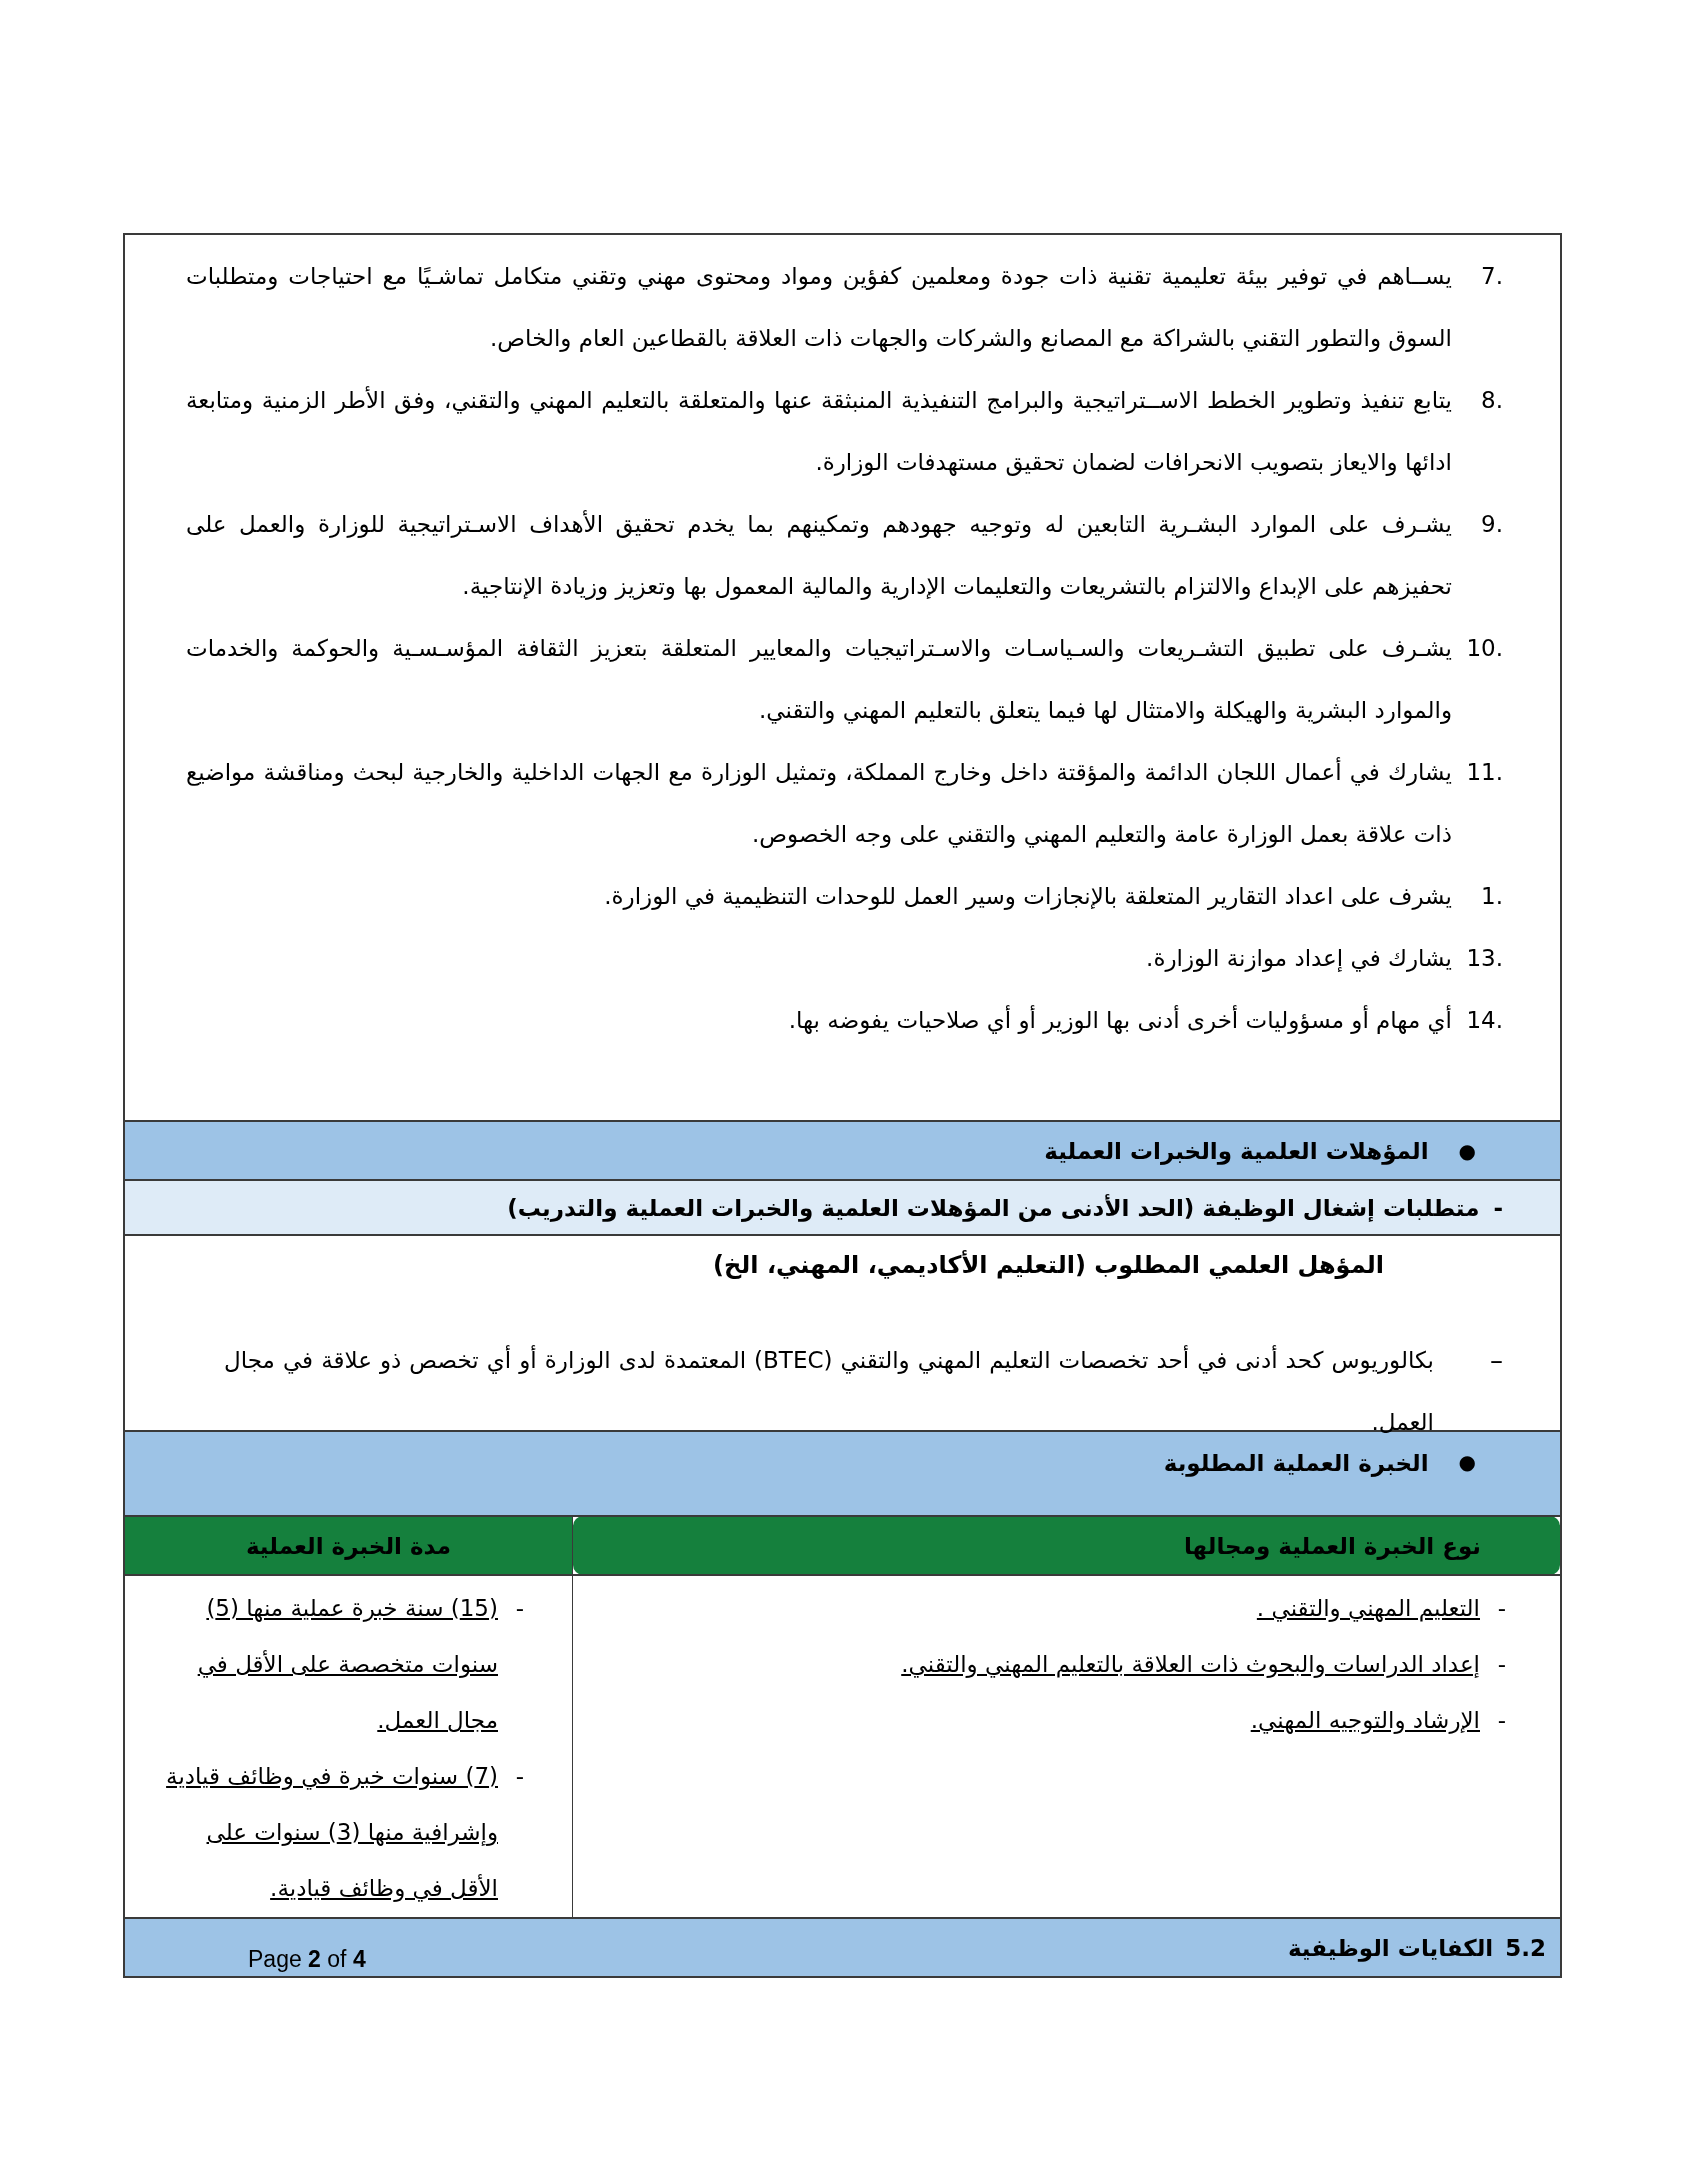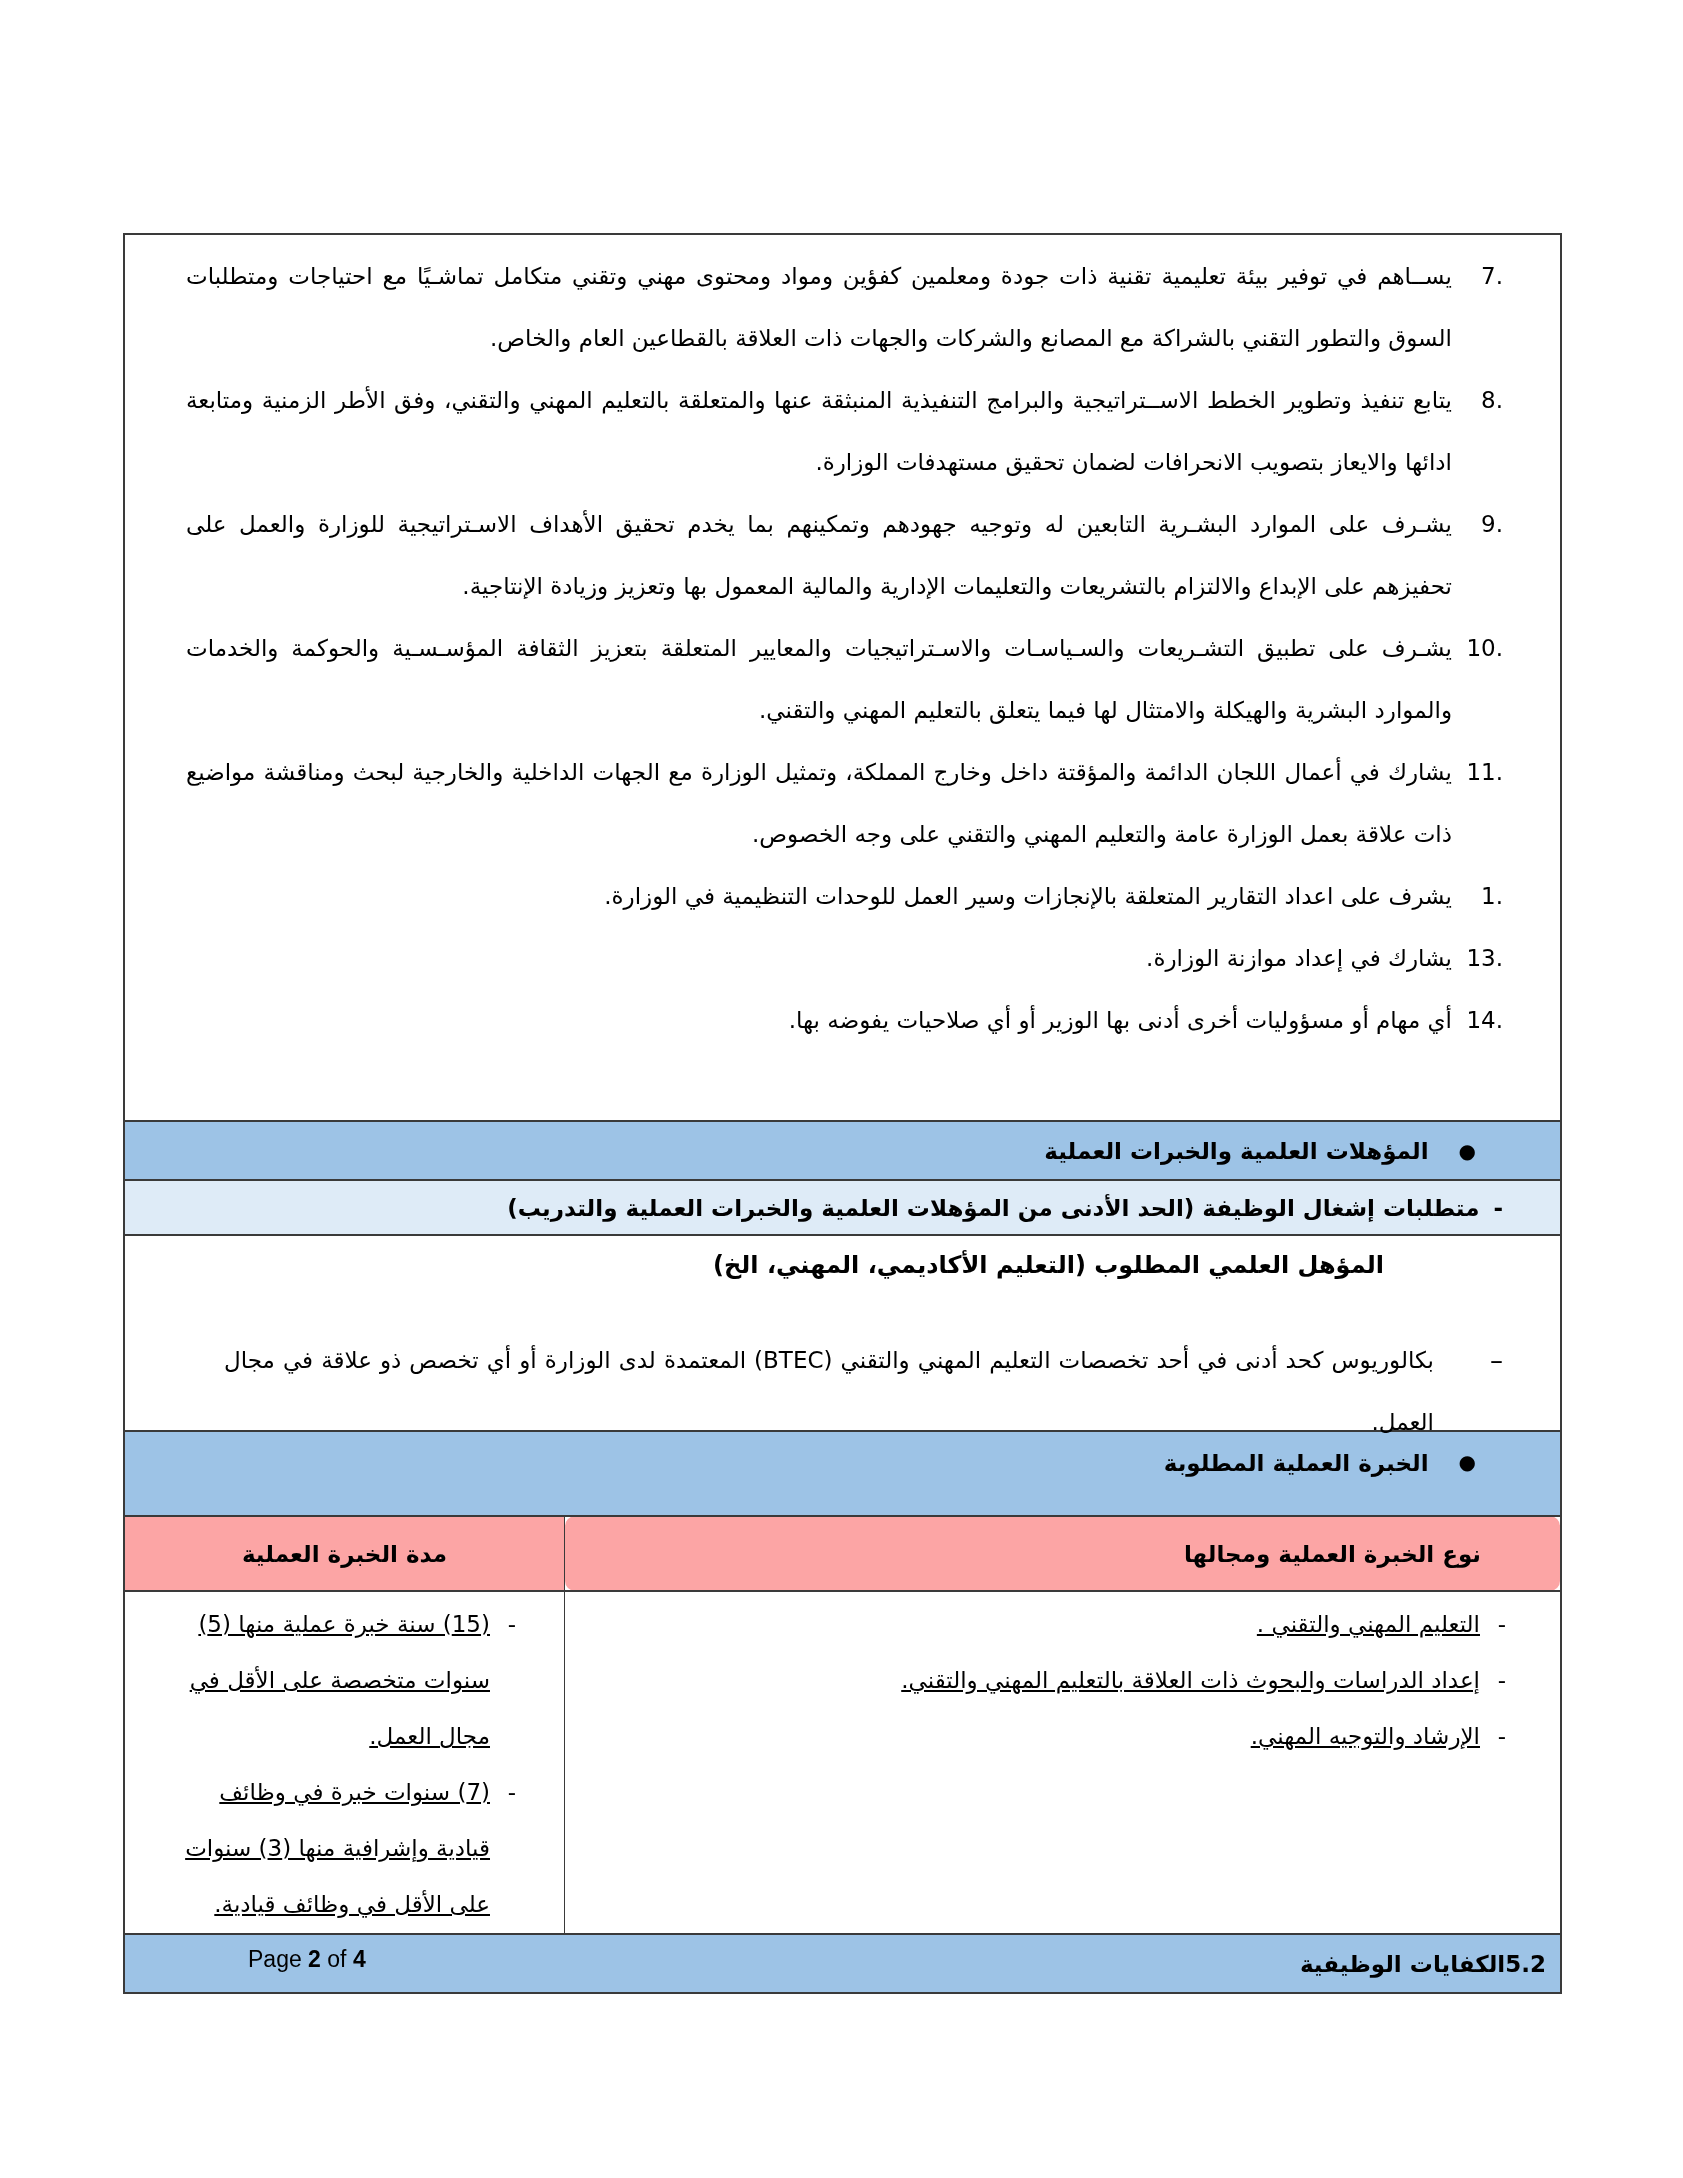--- a/index.html
+++ b/index.html
@@ -35,36 +35,36 @@
   .qual-item .dash { flex: 0 0 69px; text-align: right; font-size: 26px; }
   .qual-item .txt { flex: 1; text-align: justify; text-align-last: right; }
   .band-exp {
     background: #9dc3e6; border-top: 2px solid #3a3a3a; direction: rtl; height: 85px;
     display: flex; align-items: flex-start; padding-top: 18px; box-sizing: border-box; padding-right: 84px;
     font-weight: bold; font-size: 23px;
   }
   .band-exp .bullet { font-size: 20px; margin-left: 30px; }
   .exp-table { width: 100%; border-collapse: collapse; direction: rtl; }
   .exp-table th {
-    background: #fca5a5; font-weight: bold; font-size: 23px; height: 57px;
-    border-top: 2px solid #3a3a3a; text-align: right; padding: 8px;
+    background: #15803d; font-weight: bold; font-size: 23px; height: 57px;
+    border-top: 2px solid #3a3a3a; text-align: right; padding: 0;
   }
   .exp-table th.col-type { padding-right: 79px; width: 908px; border-left: 1.5px solid #3a3a3a; border-radius: 10px; }
   .exp-table th.col-dur { text-align: center; }
   .exp-table td { border-top: 2px solid #3a3a3a; vertical-align: top; font-size: 23px; line-height: 56px; padding-top: 4px; }
   .exp-table td.col-type { border-left: 1.5px solid #3a3a3a; padding-right: 54px; height: 282px; }
   .exp-table td.col-dur { padding-right: 48px; padding-left: 40px; }
   .li { display: flex; }
   .li .dash { flex: 0 0 26px; }
   .li .txt { flex: 1; text-decoration: underline; }
   .band-final {
     background: #9dc3e6; border-top: 2px solid #3a3a3a; direction: rtl; height: 57px;
     display: flex; align-items: center; padding-right: 14px; font-weight: bold; font-size: 23px;
   }
-  .band-final .num { direction: ltr; unicode-bidi: isolate; }
+  .band-final .num { margin-left: 12px; direction: ltr; unicode-bidi: isolate; }
   .footer { position: absolute; left: 248px; top: 1946px; font-family: "Liberation Sans", sans-serif; font-size: 23px; }
   .footer b { font-weight: bold; }
 </style>
 </head>
 <body>
 
 <div class="frame">
 
   <div class="duties">
     <div class="duty">

